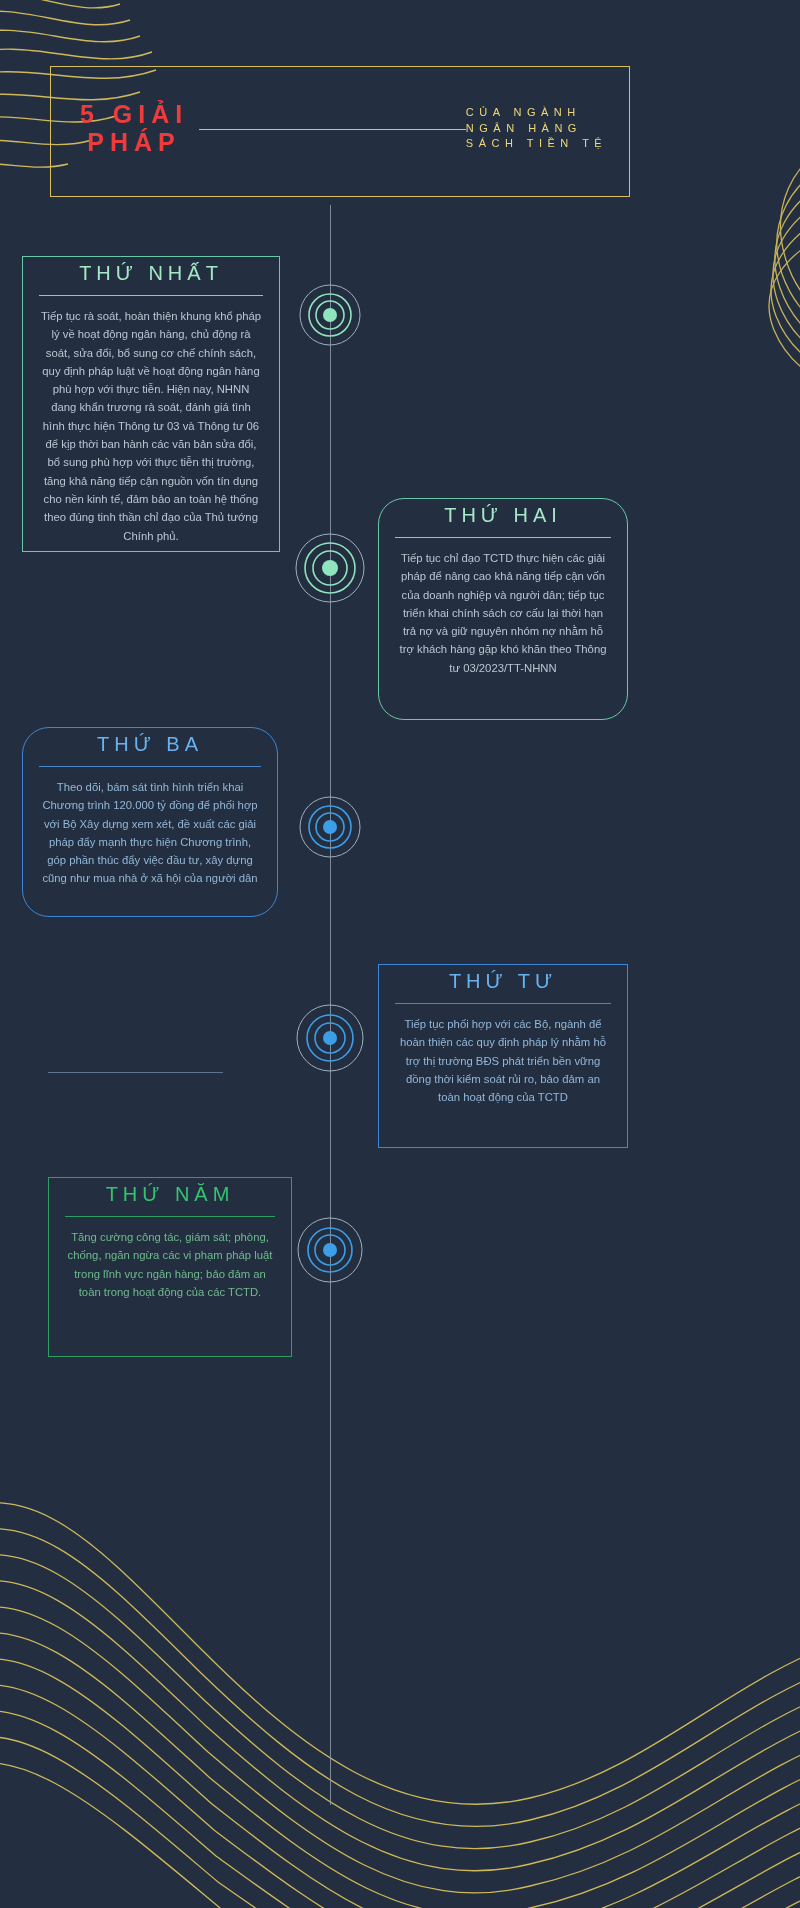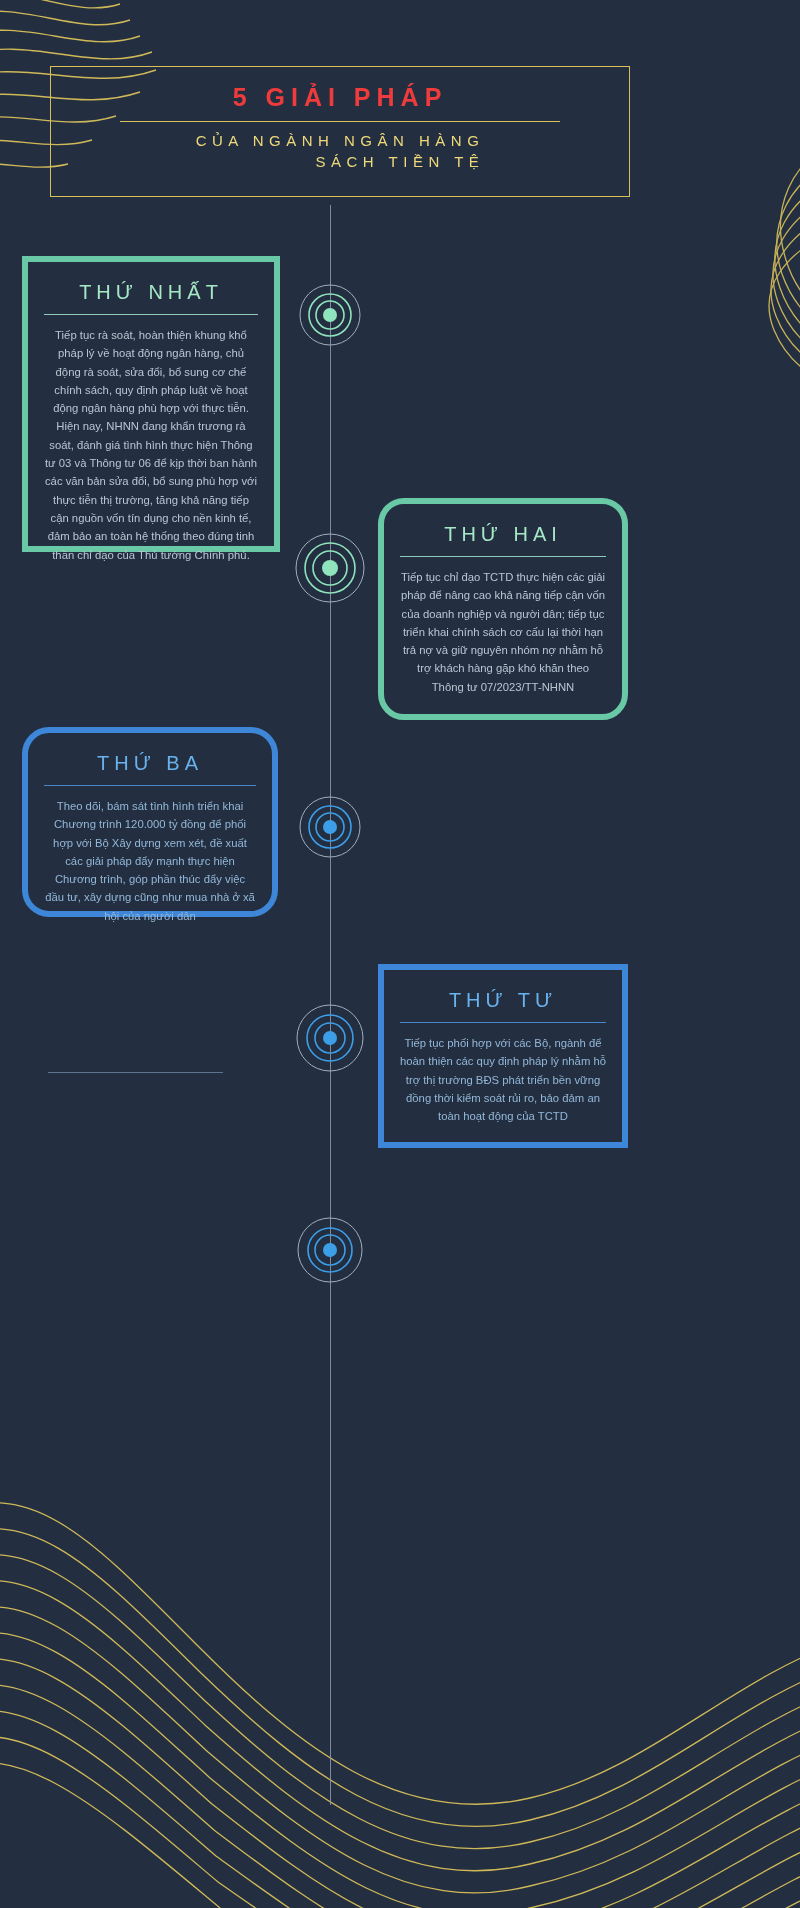--- a/index.html
+++ b/index.html
@@ -42,52 +42,52 @@
 
   
   .header-box {
     position: absolute;
     left: 50px;
     top: 66px;
     width: 580px;
     height: 131px;
     border: 1px solid #d9c05a;
     display: flex;
-    flex-direction: column;
+    flex-direction: row;
     align-items: center;
     justify-content: center;
     padding: 8px 18px 14px;
   }
   .header-main {
     color: #ef3B3B;
     font-size: 25px;
     font-weight: bold;
     letter-spacing: 6px;
     text-align: center;
     line-height: 1.1;
   }
   .header-rule {
     width: 440px;
     height: 1px;
     background: #d9c05a;
     margin: 9px 0 8px;
   }
   .header-sub {
     color: #efd979;
-    font-size: 15px;
+    font-size: 11px;
     letter-spacing: 5.5px;
-    text-align: right;
+    text-align: left;
     line-height: 1.42;
   }
 
   
   .card {
     position: absolute;
-    border: 6px solid #ec4899;
-    padding: 18px 16px 16px;
+    border: 1px solid #ec4899;
+    padding: 4px 16px 16px;
     background: transparent;
   }
   .card-title {
     font-size: 20px;
     letter-spacing: 5px;
     text-align: center;
     color: #8fe3bd;
     line-height: 1.2;
     margin-bottom: 10px;
   }
@@ -239,29 +239,34 @@
 
   <div class="card accent-mint" id="card-1">
     <div class="card-title">THỨ NHẤT</div>
     <div class="card-rule"></div>
     <div class="card-body">Tiếp tục rà soát, hoàn thiện khung khổ pháp lý về hoạt động ngân hàng, chủ động rà soát, sửa đổi, bổ sung cơ chế chính sách, quy định pháp luật về hoạt động ngân hàng phù hợp với thực tiễn. Hiện nay, NHNN đang khẩn trương rà soát, đánh giá tình hình thực hiện Thông tư 03 và Thông tư 06 để kịp thời ban hành các văn bản sửa đổi, bổ sung phù hợp với thực tiễn thị trường, tăng khả năng tiếp cận nguồn vốn tín dụng cho nền kinh tế, đảm bảo an toàn hệ thống theo đúng tinh thần chỉ đạo của Thủ tướng Chính phủ.</div>
   </div>
 
   <div class="card accent-mint" id="card-2">
     <div class="card-title">THỨ HAI</div>
     <div class="card-rule"></div>
-    <div class="card-body">Tiếp tục chỉ đạo TCTD thực hiện các giải pháp để nâng cao khả năng tiếp cận vốn của doanh nghiệp và người dân; tiếp tục triển khai chính sách cơ cấu lại thời hạn trả nợ và giữ nguyên nhóm nợ nhằm hỗ trợ khách hàng gặp khó khăn theo Thông tư 07/2023/TT-NHNN</div>
+    <div class="card-body">Tiếp tục chỉ đạo TCTD thực hiện các giải pháp để nâng cao khả năng tiếp cận vốn của doanh nghiệp và người dân; tiếp tục triển khai chính sách cơ cấu lại thời hạn trả nợ và giữ nguyên nhóm nợ nhằm hỗ trợ khách hàng gặp khó khăn theo Thông tư 03/2023/TT-NHNN</div>
   </div>
 
   <div class="card accent-blue" id="card-3">
     <div class="card-title">THỨ BA</div>
     <div class="card-rule"></div>
     <div class="card-body">Theo dõi, bám sát tình hình triển khai Chương trình 120.000 tỷ đồng để phối hợp với Bộ Xây dựng xem xét, đề xuất các giải pháp đẩy mạnh thực hiện Chương trình, góp phần thúc đẩy việc đầu tư, xây dựng cũng như mua nhà ở xã hội của người dân</div>
   </div>
 
   <div class="card accent-blue" id="card-4">
     <div class="card-title">THỨ TƯ</div>
     <div class="card-rule"></div>
     <div class="card-body">Tiếp tục phối hợp với các Bộ, ngành để hoàn thiện các quy định pháp lý nhằm hỗ trợ thị trường BĐS phát triển bền vững đồng thời kiểm soát rủi ro, bảo đảm an toàn hoạt động của TCTD</div>
   </div>
 
+  <div class="card accent-green" id="card-5">
+    <div class="card-title">THỨ NĂM</div>
+    <div class="card-rule"></div>
+    <div class="card-body">Tăng cường công tác, giám sát; phòng, chống, ngăn ngừa các vi phạm pháp luật trong lĩnh vực ngân hàng; bảo đảm an toàn trong hoạt động của các TCTD.</div>
+  </div>
 
 </div>
 
 </body></html>

